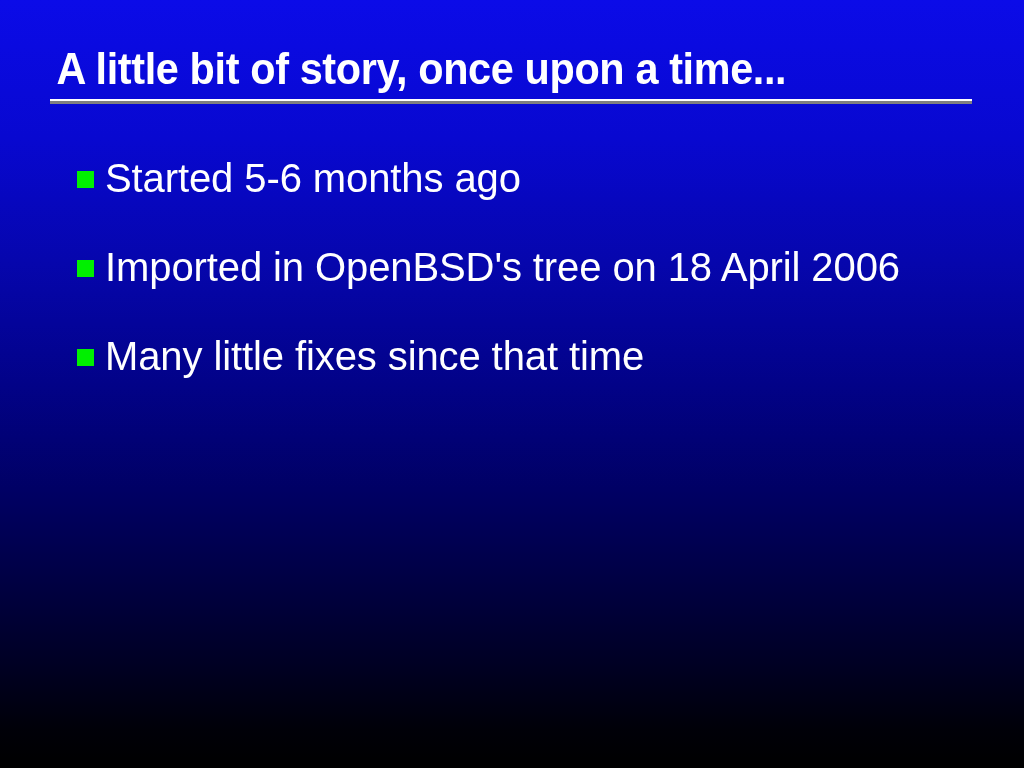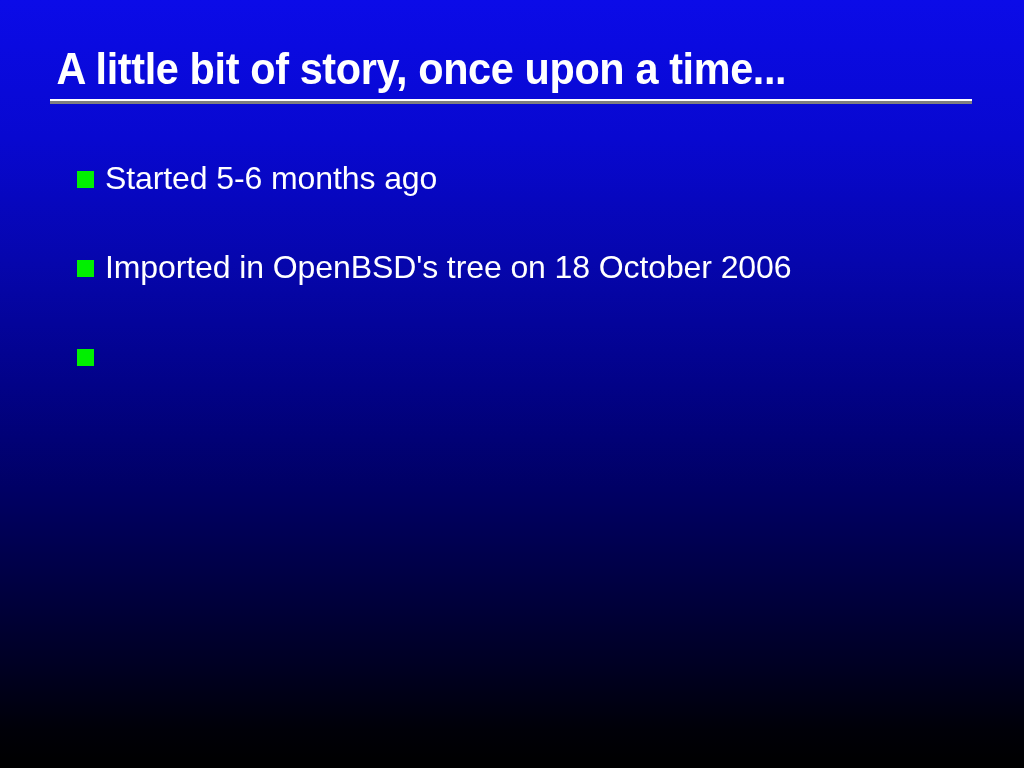--- a/index.html
+++ b/index.html
@@ -102,21 +102,21 @@
     height: 17px;
     background: #00f000;
     margin-top: 11px;
     margin-right: 11px;
   }
 
   .bullet-text {
     flex: 1 1 auto;
     font-family: "Liberation Sans", sans-serif;
     font-weight: normal;
-    font-size: 32px;
+    font-size: 40px;
     line-height: 36px;
     color: #ffffff;
     white-space: nowrap;
     letter-spacing: -0.1px;
   }
 </style>
 </head>
 <body>
 
 <div id="slide">
@@ -133,23 +133,24 @@
   <ul id="bullet-list">
 
     <li class="bullet-item">
       <span class="bullet-marker"></span>
       <span class="bullet-text">Started 5-6 months ago</span>
     </li>
 
 
     <li class="bullet-item">
       <span class="bullet-marker"></span>
-      <span class="bullet-text">Imported in OpenBSD's tree on 18 October 2006</span>
+      <span class="bullet-text">Imported in OpenBSD's tree on 18 April 2006</span>
     </li>
 
     <li class="bullet-item">
       <span class="bullet-marker"></span>
+      <span class="bullet-text">Many little fixes since that time</span>
     </li>
 
 
   </ul>
 
 </div>
 
 </body></html>

